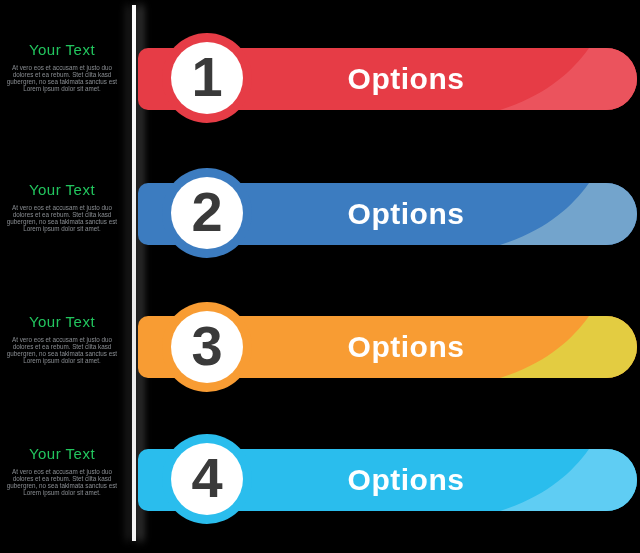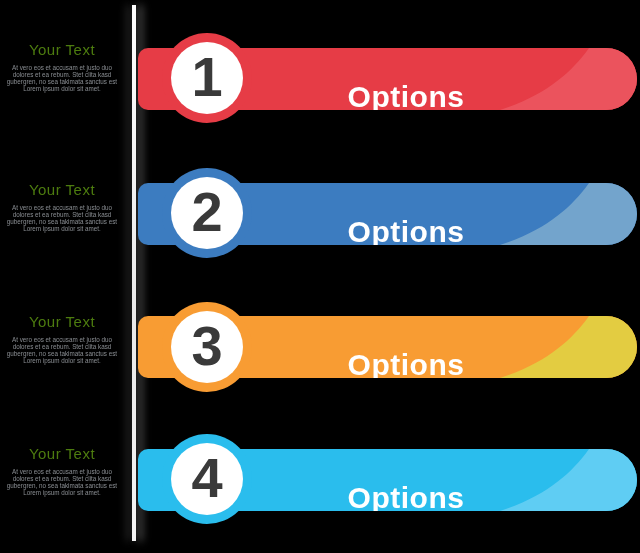--- a/index.html
+++ b/index.html
@@ -16,41 +16,41 @@
   }
   
   .bar{
     position:absolute;left:138px;width:499px;height:62px;
     border-radius:10px 31px 31px 10px;overflow:hidden;
   }
   .bar.r1{top:48px}.bar.r2{top:183px}.bar.r3{top:316px}.bar.r4{top:449px}
   .swoosh{position:absolute;left:0;top:0;width:100%;height:100%;display:block}
   .label{
     position:absolute;left:168px;top:0;width:200px;height:62px;line-height:62px;
-    text-align:center;font-size:30px;font-weight:bold;color:#ffffff;letter-spacing:.5px;margin-top:18px;
+    text-align:center;font-size:30px;font-weight:bold;color:#ffffff;letter-spacing:.5px;
   }
   
   .circle{
     position:absolute;left:162px;width:90px;height:90px;border-radius:50%;
   }
   .circle.r1{top:33px}.circle.r2{top:168px}.circle.r3{top:302px}.circle.r4{top:434px}
   .circle-inner{
     position:absolute;left:9px;top:9px;width:72px;height:72px;border-radius:50%;
     background:#ffffff;display:flex;align-items:center;justify-content:center;
   }
   .circle-inner span{
     font-size:56px;font-weight:bold;line-height:1;transform:translateY(-1px);
   }
   
   .side{
     position:absolute;left:2px;width:120px;text-align:center;
   }
   .side.r1{top:41px}.side.r2{top:181px}.side.r3{top:313px}.side.r4{top:445px}
   .side-heading{
-    font-size:15px;line-height:18px;color:#4d7c0f;margin-bottom:5px;letter-spacing:.5px;
+    font-size:15px;line-height:18px;color:#22c55e;margin-bottom:5px;letter-spacing:.5px;
   }
   .side-body{
     font-size:6.3px;line-height:7.1px;color:#8a8e93;
   }
 </style>
 </head>
 <body>
 
 <div class="divider"></div>
 

